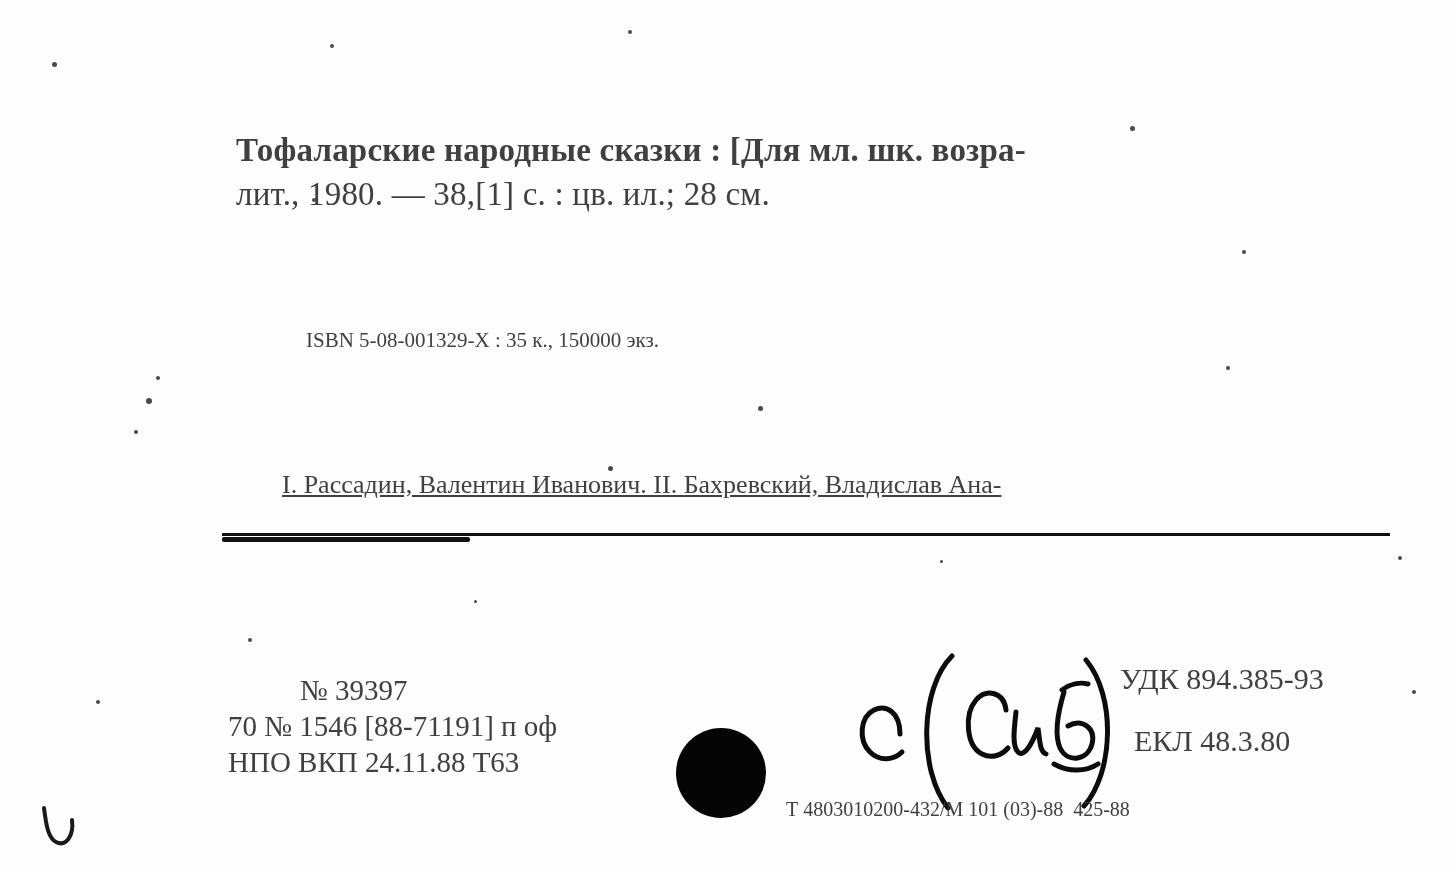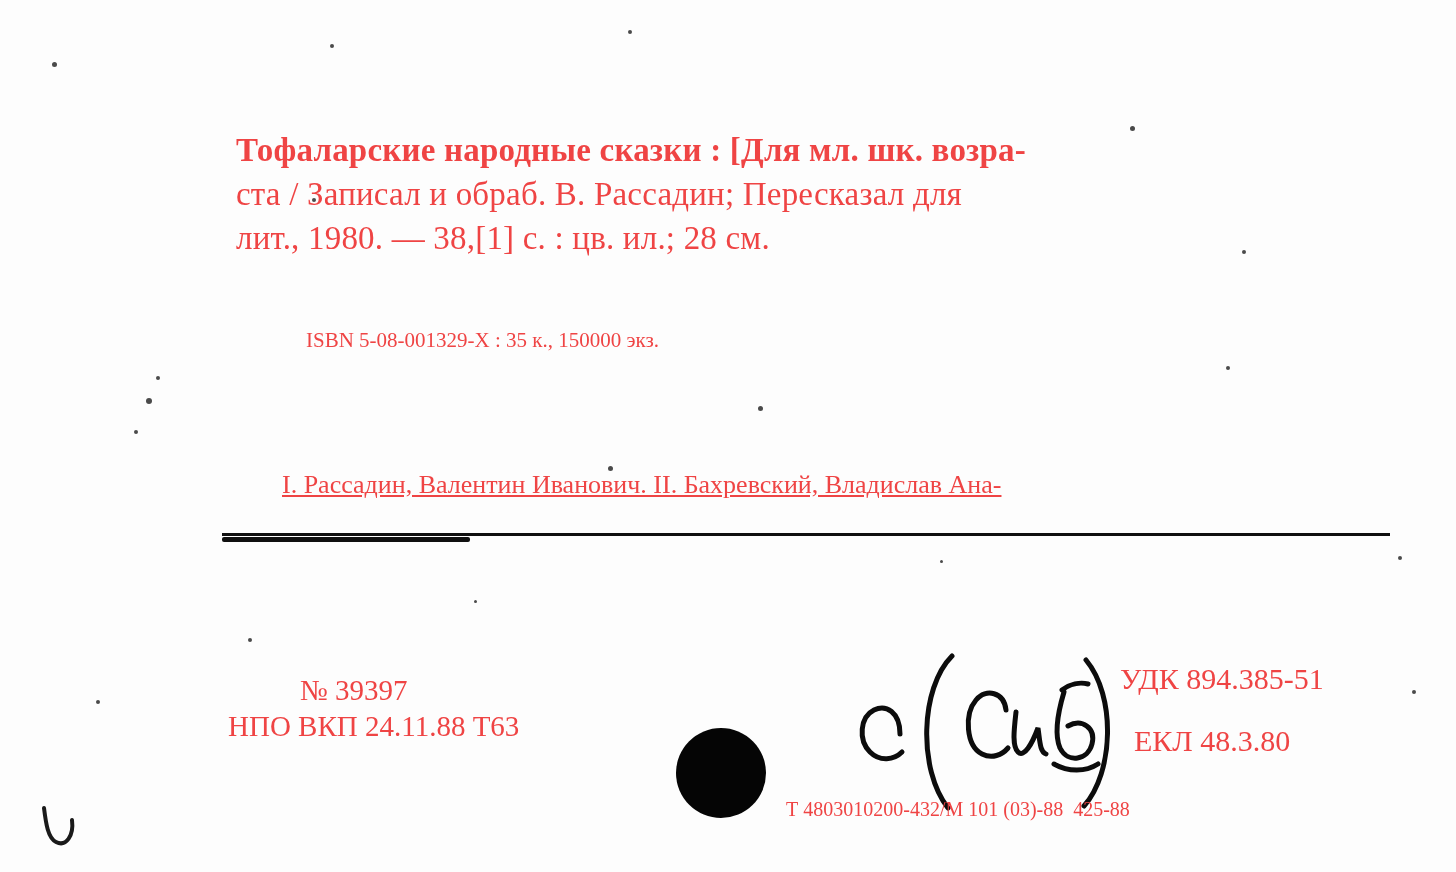--- a/index.html
+++ b/index.html
@@ -7,21 +7,21 @@
     padding: 0;
     background: #ffffff;
   }
   #page {
     position: relative;
     width: 1456px;
     height: 872px;
     background: #fdfdfd;
     overflow: hidden;
     font-family: "Liberation Serif", serif;
-    color: #ef4444;
+    color: #404040;
   }
 
   
   .speck {
     position: absolute;
     background: #2a2a2a;
     border-radius: 50%;
     opacity: .85;
   }
 
@@ -171,34 +171,34 @@
   <div class="speck" style="left:608px; top:466px; width:5px; height:5px;"></div>
   <div class="speck" style="left:248px; top:638px; width:4px; height:4px;"></div>
   <div class="speck" style="left:96px;  top:700px; width:4px; height:4px;"></div>
   <div class="speck" style="left:1398px;top:556px; width:4px; height:4px;"></div>
   <div class="speck" style="left:1412px;top:690px; width:4px; height:4px;"></div>
   <div class="speck" style="left:474px; top:600px; width:3px; height:3px;"></div>
   <div class="speck" style="left:940px;  top:560px; width:3px; height:3px;"></div>
 
   <div class="biblio">
     <div class="line b1 l1">Тофаларские народные сказки : [Для мл. шк. возра-</div>
-    <div class="line">ста / Записал и обраб. В. Рассадин; Пересказал для</div>
     <div class="line">лит., 1980. — 38,[1] с. : цв. ил.; 28 см.</div>
   </div>
 
   <div class="isbn">ISBN 5-08-001329-X : 35 к., 150000 экз.</div>
 
   <div class="tracings">
     <div class="tline t1">I. Рассадин, Валентин Иванович. II. Бахревский, Владислав Ана-</div>
   </div>
   <div class="rule-long"></div>
   <div class="rule-short"></div>
 
   <div class="stampblock">
     <div class="sline s1">№ 39397</div>
+    <div class="sline">70 № 1546 [88-71191] п оф</div>
     <div class="sline">НПО ВКП 24.11.88 Т63</div>
   </div>
 
   <div class="blob"></div>
 
   <div class="handmark" title="Сиб">
     <svg width="290" height="170" viewBox="0 0 290 170" fill="none" xmlns="http://www.w3.org/2000/svg">
 
       <path d="M52 86 C52 64, 38 56, 26 62 C12 69, 10 92, 22 104 C32 114, 46 112, 54 104" stroke="#0c0c0c" stroke-width="5" stroke-linecap="round" fill="none"></path>
 
@@ -210,21 +210,21 @@
 
       <path d="M168 64 C166 82, 164 98, 170 104 C176 110, 184 96, 190 80 C192 94, 192 104, 198 106" stroke="#0c0c0c" stroke-width="5" stroke-linecap="round" fill="none"></path>
 
       <path d="M214 42 C222 36, 232 34, 240 36" stroke="#0c0c0c" stroke-width="5" stroke-linecap="round" fill="none"></path>
       <path d="M216 44 C210 64, 206 86, 212 100 C220 116, 240 112, 244 96 C248 80, 234 70, 220 78" stroke="#0c0c0c" stroke-width="5" stroke-linecap="round" fill="none"></path>
       <path d="M206 116 C220 124, 238 124, 250 116" stroke="#0c0c0c" stroke-width="5" stroke-linecap="round" fill="none"></path>
     </svg>
   </div>
 
   <div class="codes">
-    <div class="cline c1">УДК 894.385-51</div>
+    <div class="cline c1">УДК 894.385-93</div>
     <div class="cline c2">ЕКЛ 48.3.80</div>
   </div>
 
   <div class="bottomline">Т 4803010200-432/М 101 (03)-88  425-88</div>
 
   <div class="squiggle">
     <svg width="60" height="60" viewBox="0 0 60 60" fill="none" xmlns="http://www.w3.org/2000/svg">
       <path d="M10 6 C12 22, 14 36, 22 40 C32 45, 40 34, 38 18" stroke="#1a1a1a" stroke-width="4" stroke-linecap="round" fill="none"></path>
     </svg>
   </div>

